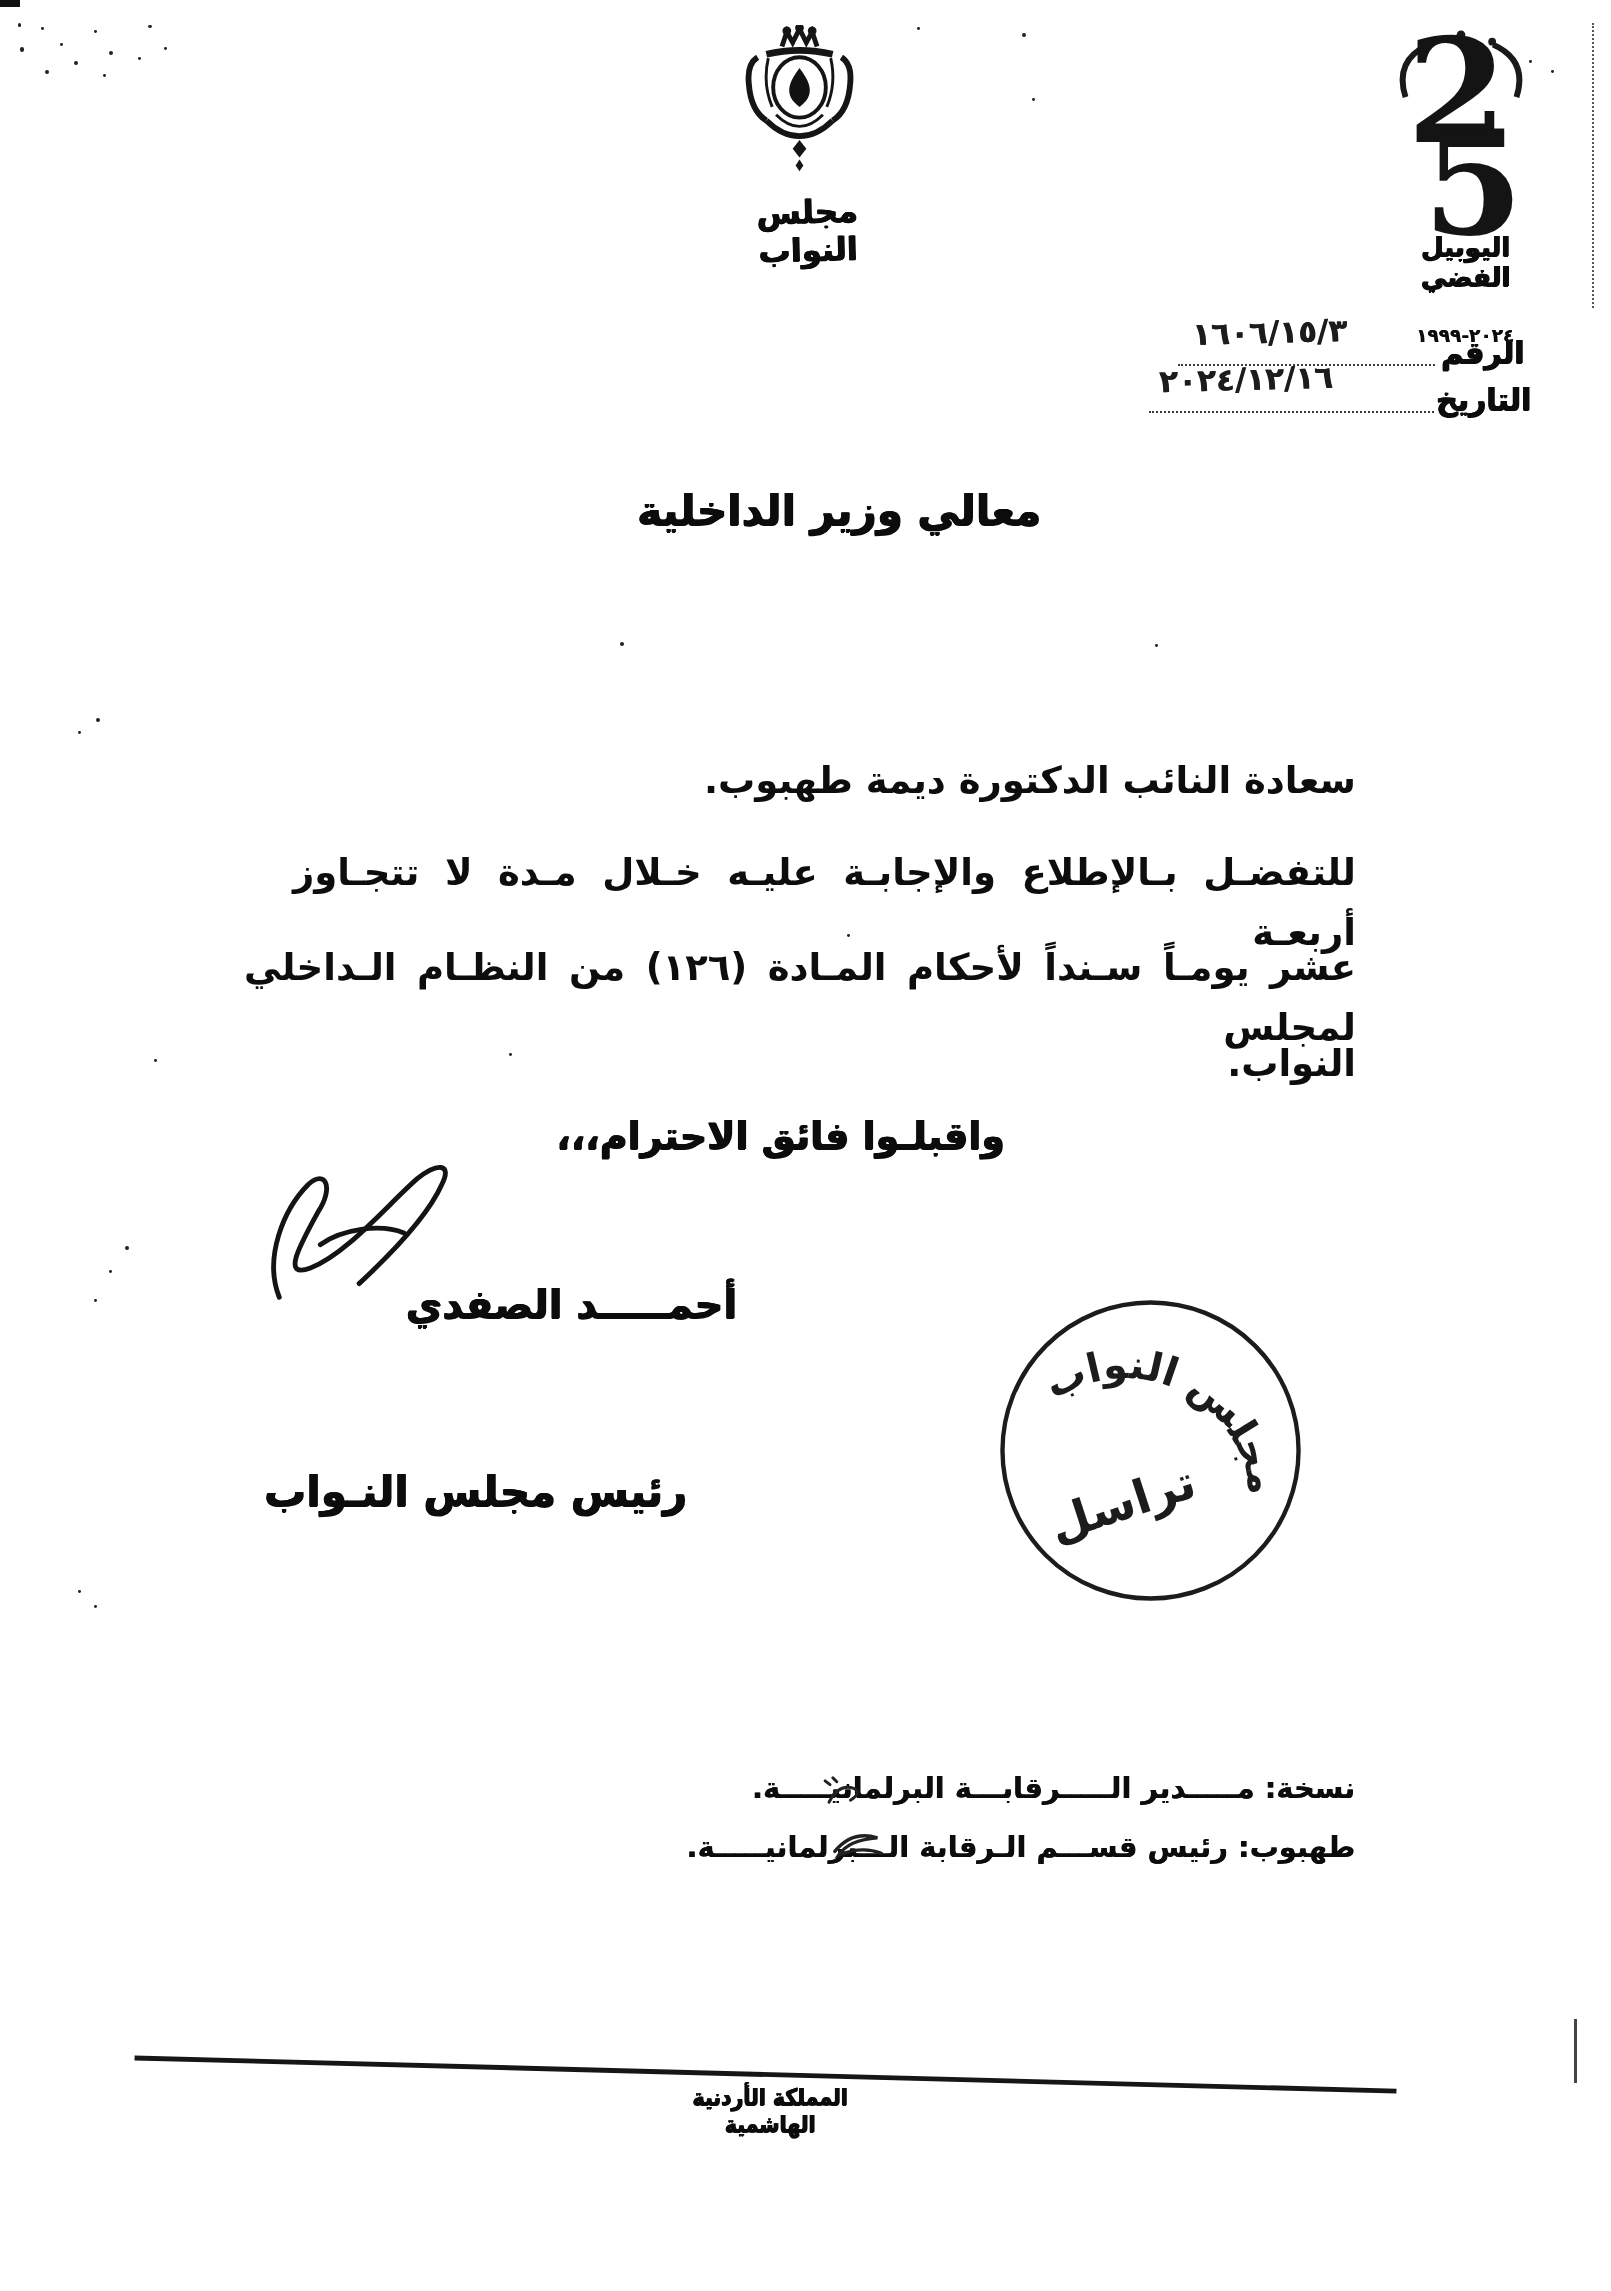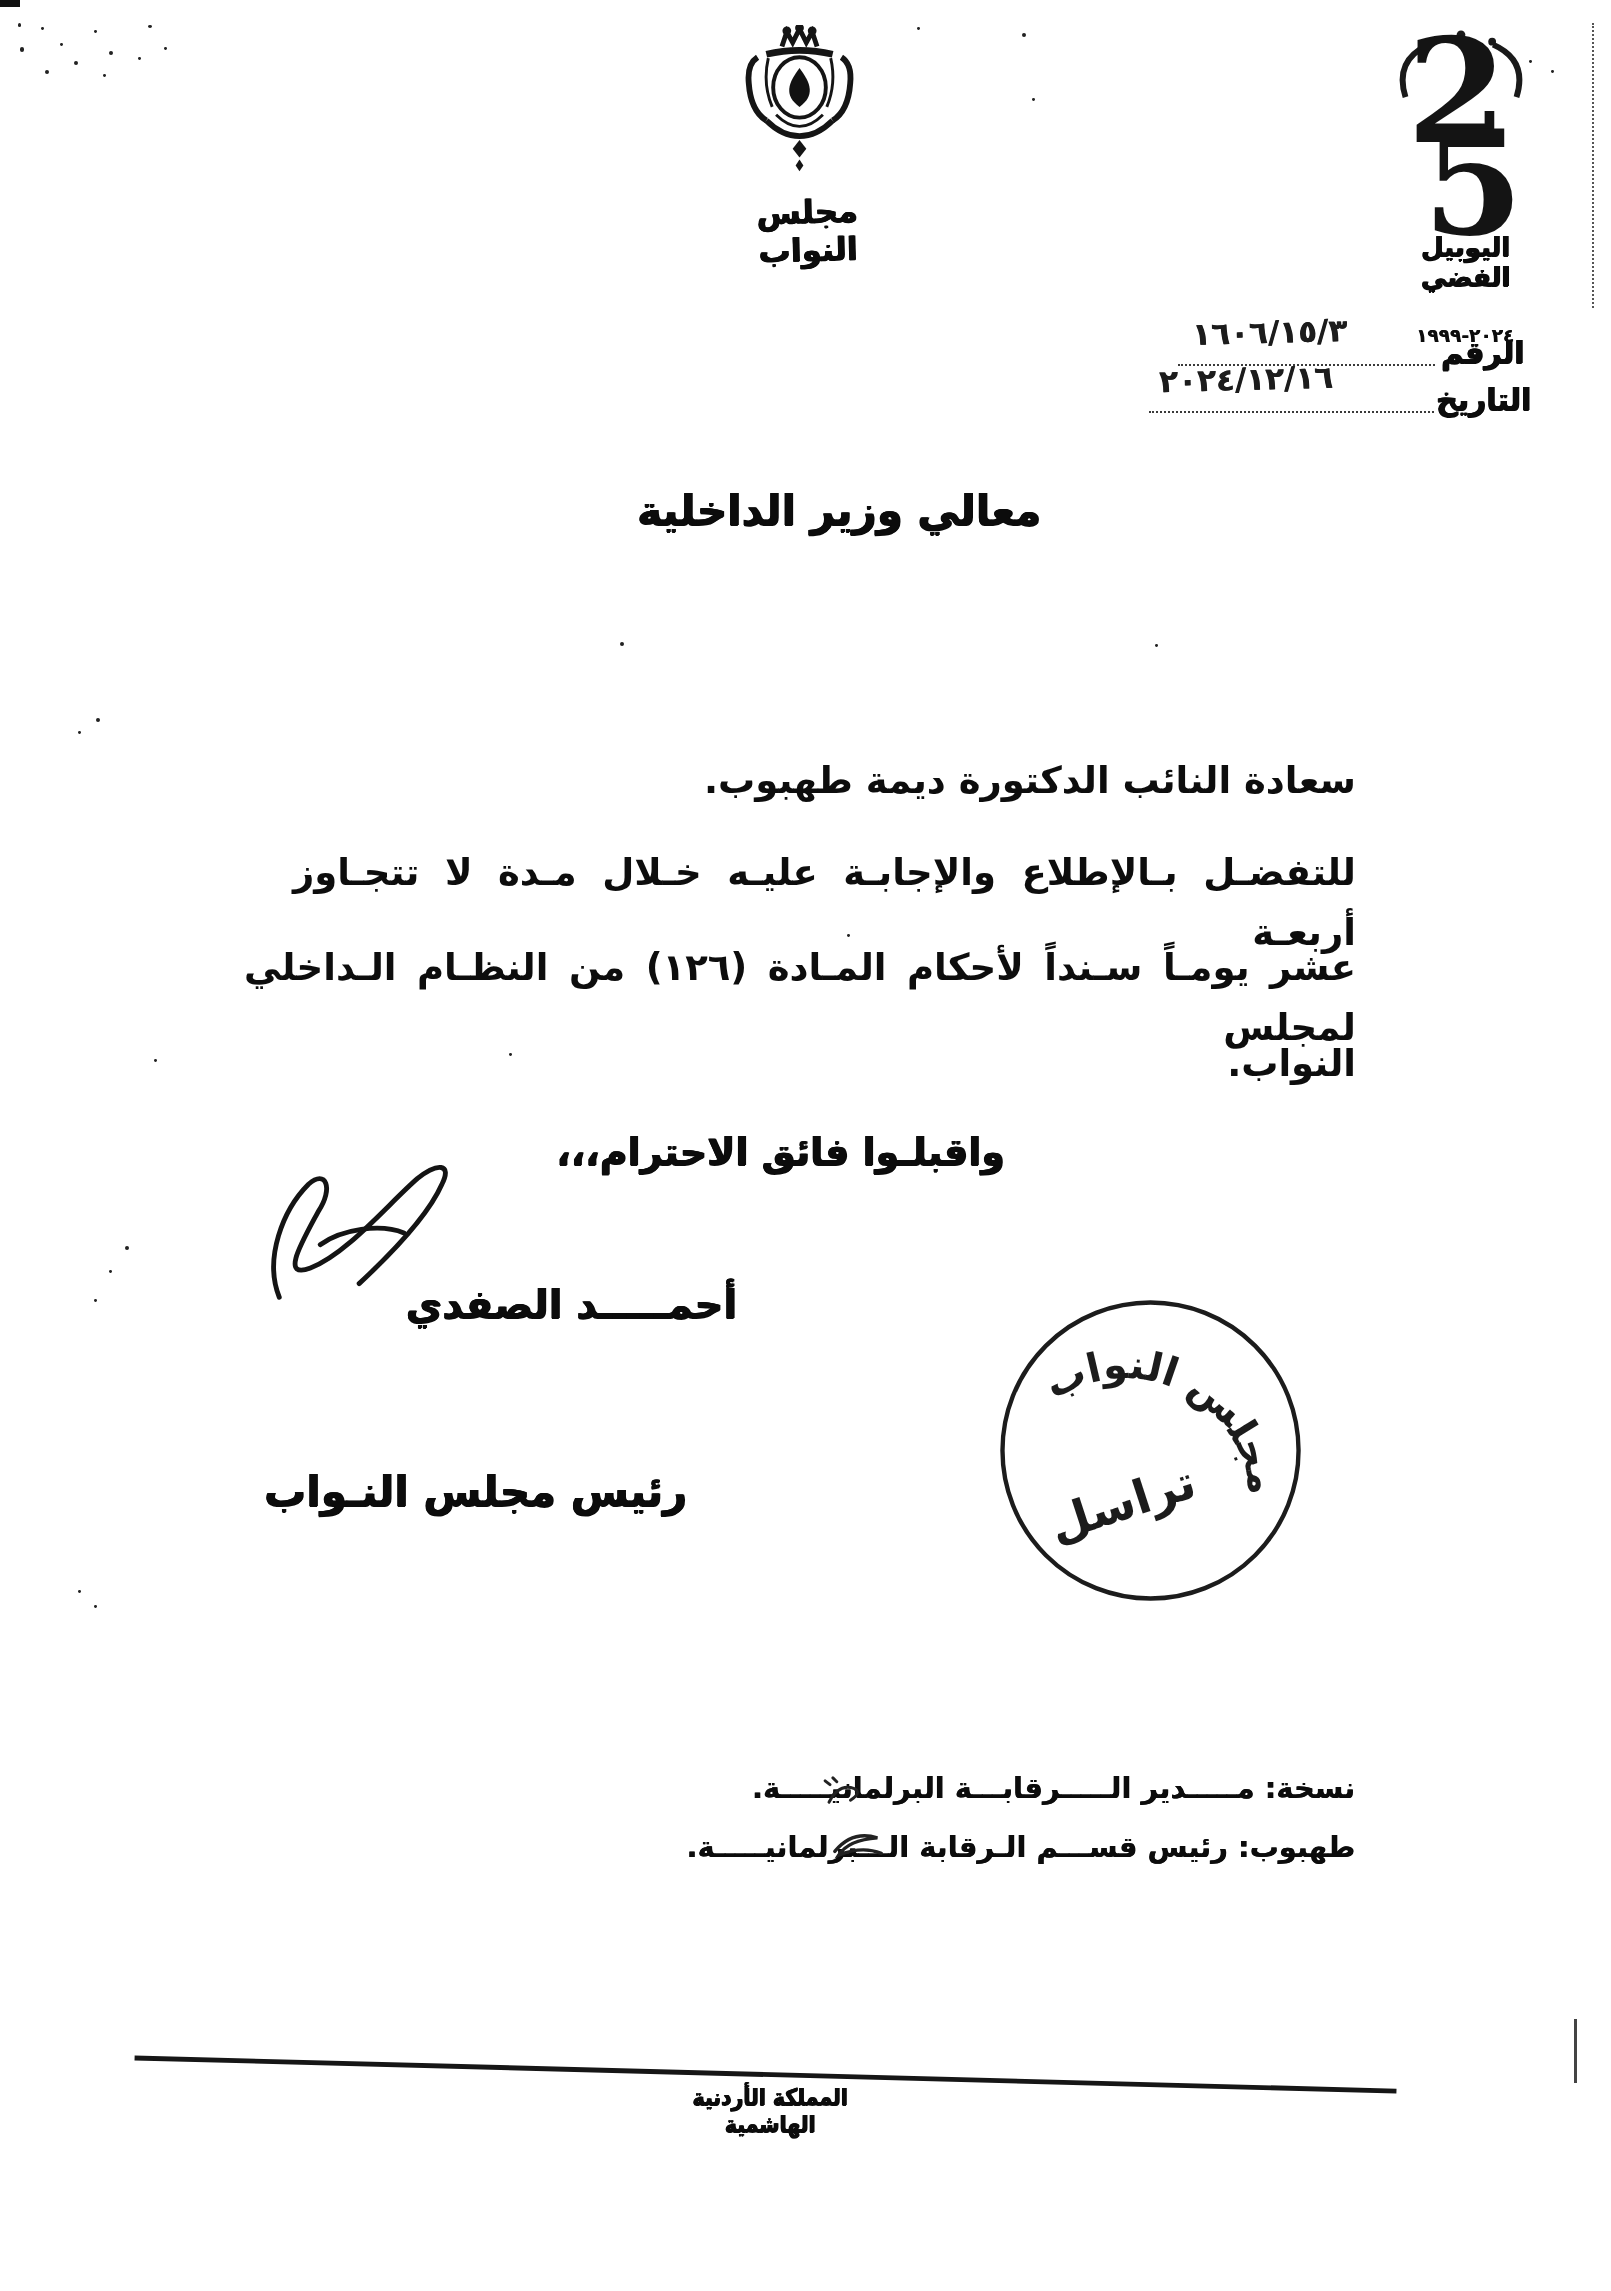--- a/index.html
+++ b/index.html
@@ -110,21 +110,21 @@
     <div class="abs ltr hv metaval" style="left:1159px;top:361px;font-size:31px;transform:rotate(-1.5deg);">٢٠٢٤/١٢/١٦</div>
   </div>
 
   <div class="abs rtl center h" style="left:634px;top:486px;width:410px;font-size:42px;">معالي وزير الداخلية</div>
 
   <div class="abs rtl bl bl-right" style="left:244px;top:751px;width:1112px;">سعادة النائب الدكتورة ديمة طهبوب.</div>
   <div class="abs rtl bl" style="left:293px;top:843px;width:1063px;">للتفضـل بـالإطلاع والإجابـة عليـه خـلال مـدة لا تتجـاوز أربعـة</div>
   <div class="abs rtl bl" style="left:244px;top:938px;width:1112px;">عشر يومـاً سـنداً لأحكام المـادة (١٢٦) من النظـام الـداخلي لمجلس</div>
   <div class="abs rtl bl bl-right" style="left:244px;top:1034px;width:1112px;">النواب.</div>
 
-  <div class="abs rtl center h" style="left:532px;top:1114px;width:497px;font-size:38px;margin-top:16px;">واقبلـوا فائق الاحترام،،،</div>
+  <div class="abs rtl center h" style="left:532px;top:1114px;width:497px;font-size:38px;">واقبلـوا فائق الاحترام،،،</div>
 
   <svg class="abs" style="left:252px;top:1149px;" width="224" height="166" viewBox="0 0 230 170">
     <g stroke="#141414" fill="none" stroke-width="5" stroke-linecap="round">
       <path d="M28,152 C12,112 32,62 58,36 C76,20 84,40 68,64 C52,94 28,134 60,122 C98,107 140,56 170,30 C190,14 206,14 195,36 C180,70 138,112 110,138"></path>
       <path d="M70,98 C92,82 132,76 156,86"></path>
     </g>
   </svg>
 
   <div class="abs rtl center h" style="left:298px;top:1281px;width:439px;font-size:40px;text-align:right;">أحمـــــد الصفدي</div>
   <div class="abs rtl center h" style="left:244px;top:1467px;width:463px;font-size:42px;">رئيس مجلس النـواب</div>

